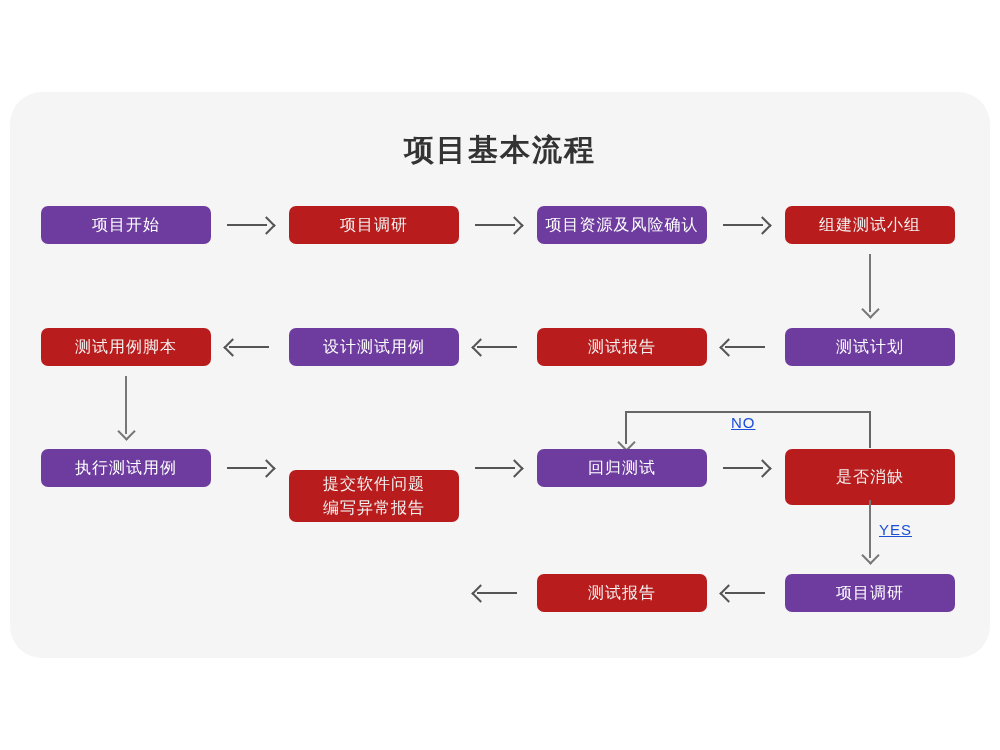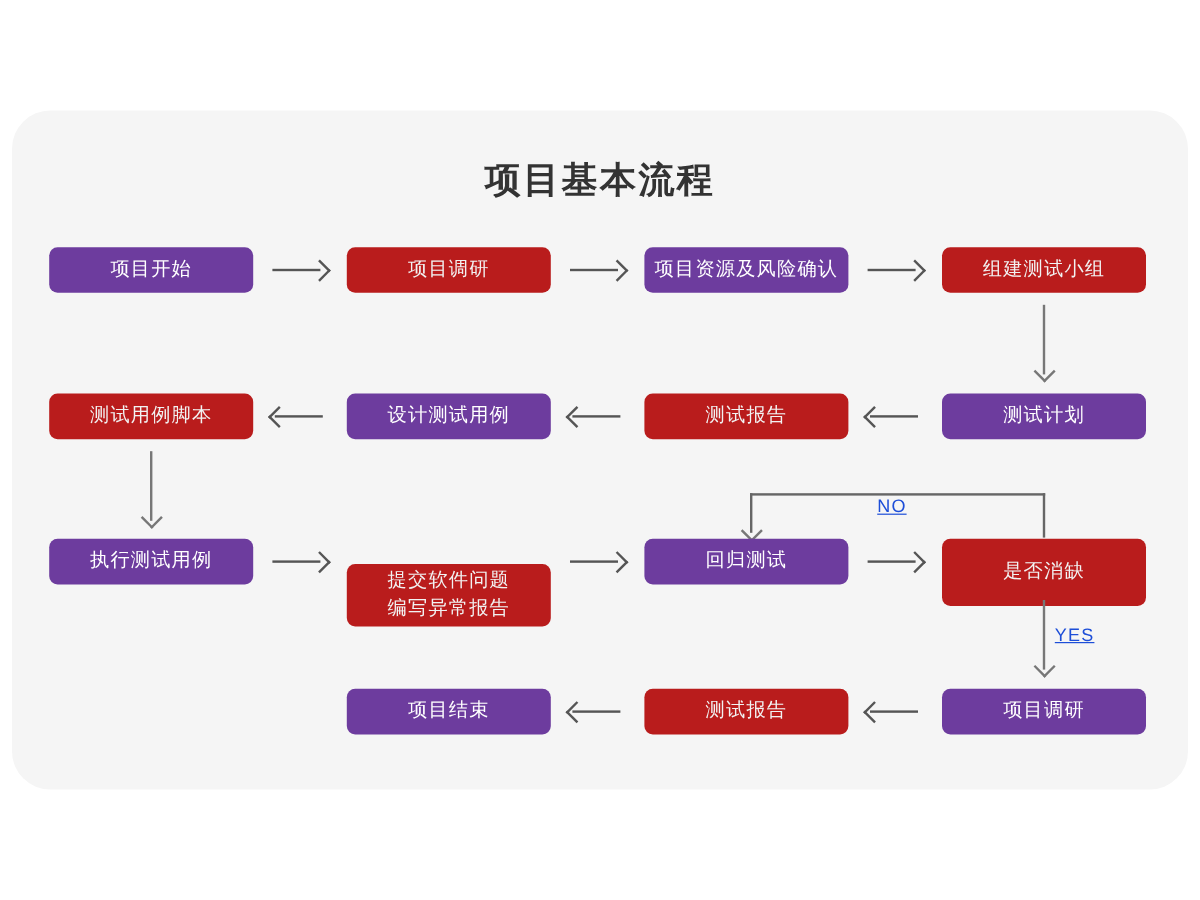--- a/index.html
+++ b/index.html
@@ -189,21 +189,20 @@
 
   <div class="arrow-h" style="left:723px; top:467px; width:40px;"></div>
   <div class="head right" style="left:756px; top:462px;"></div>
 
   <div class="node gray" style="left:785px; top:449px; width:170px; height:56px;">是否消缺</div>
 
   <div class="arrow-v" style="left:869px; top:500px; height:58px;"></div>
   <div class="head down" style="left:864px; top:549px;"></div>
   <div class="edge-label" style="left:879px; top:521px;">YES</div>
 
-  <div class="node purple" style="left:289px; top:574px; width:170px; height:38px;">项目结束</div>
 
   <div class="arrow-h" style="left:477px; top:592px; width:40px;"></div>
   <div class="head left" style="left:474px; top:587px;"></div>
 
   <div class="node gray" style="left:537px; top:574px; width:170px; height:38px;">测试报告</div>
 
   <div class="arrow-h" style="left:725px; top:592px; width:40px;"></div>
   <div class="head left" style="left:722px; top:587px;"></div>
 
   <div class="node purple" style="left:785px; top:574px; width:170px; height:38px;">项目调研</div>

